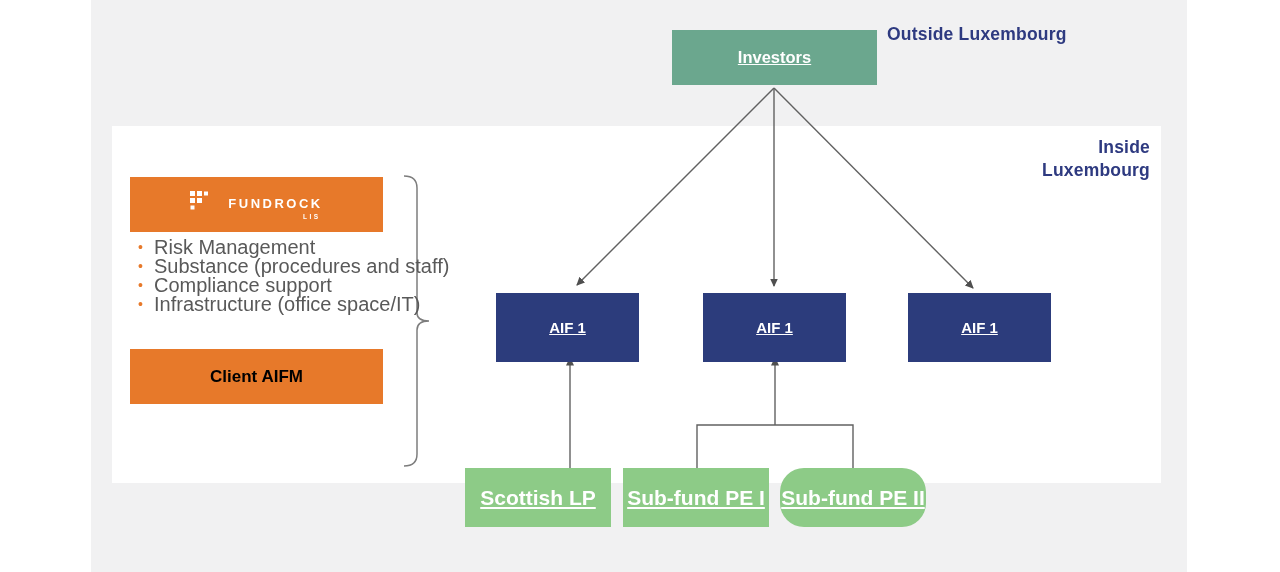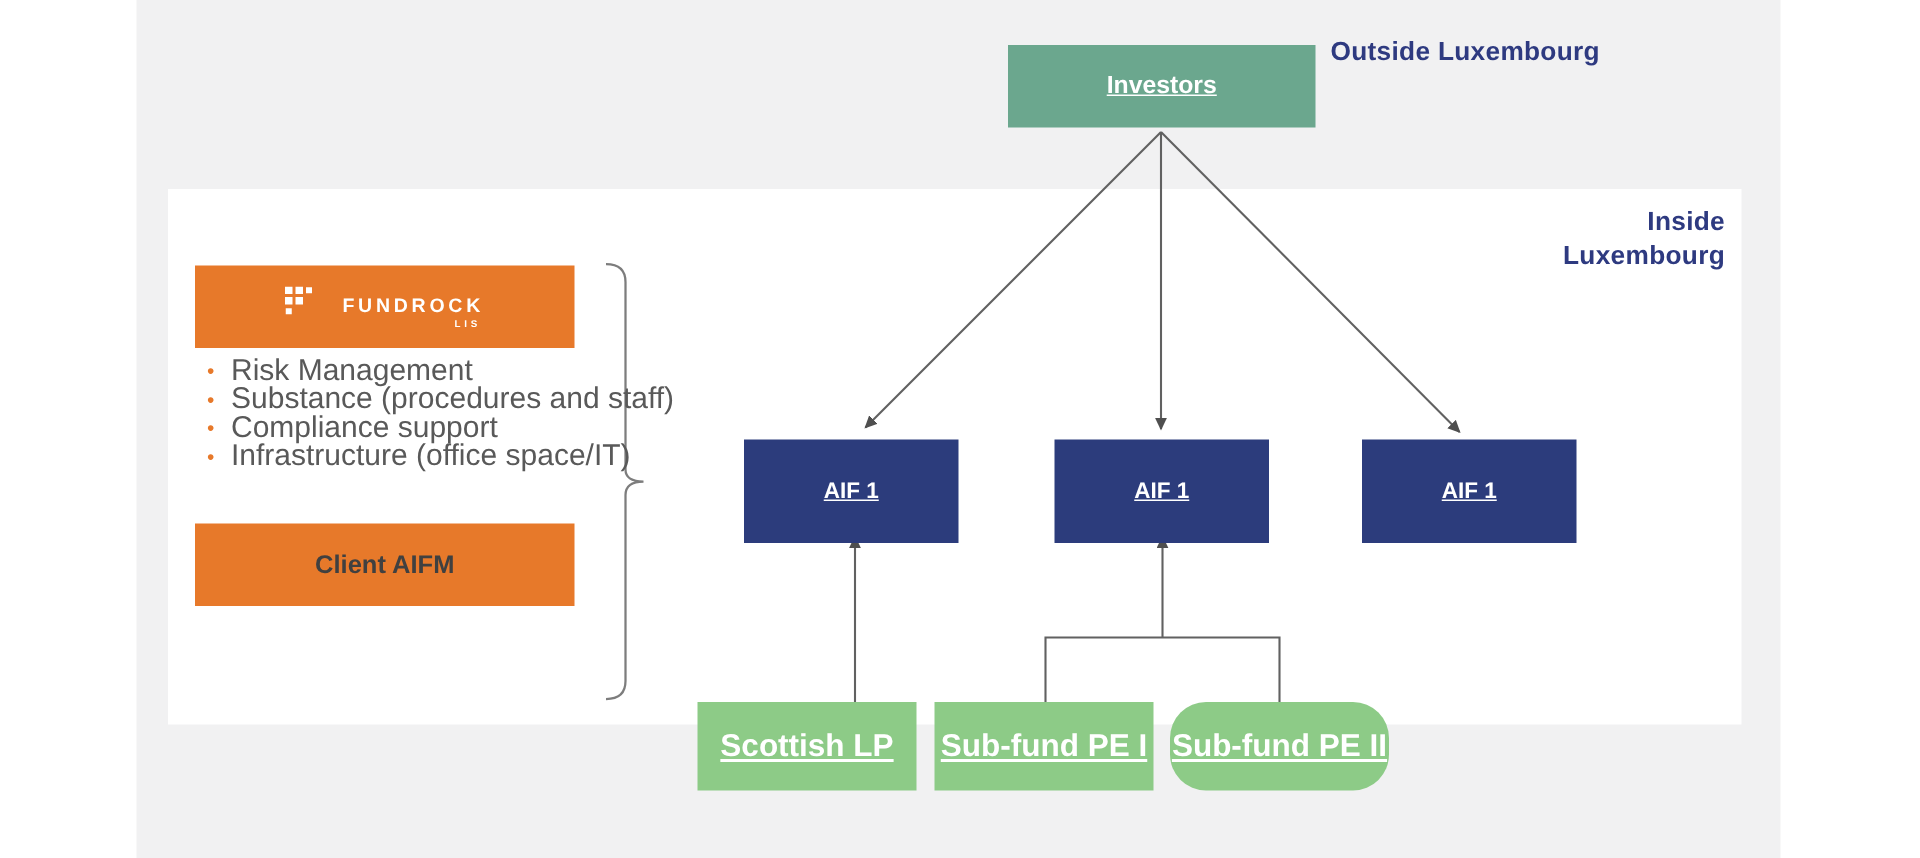--- a/index.html
+++ b/index.html
@@ -16,21 +16,21 @@
           color:#ffffff; font-weight:bold; text-align:center;text-decoration:underline; }
   .investors { left:672px; top:30px; width:205px; height:55px; background:#6ba78e; font-size:16.5px; }
   .aif { top:293px; width:143px; height:69px; background:#2c3c7c; font-size:15px; }
   .aif-1 { left:496px; } .aif-2 { left:703px; } .aif-3 { left:908px; }
   .green-box { top:468px; width:146px; height:59px; background:#8dcb87; font-size:21px; }
   .green-1 { left:465px; } .green-2 { left:623px; } .green-3 { left:780px;border-radius:24px; }
 
   .orange-box { position:absolute; left:130px; width:253px; height:55px; background:#e7792a;
                 display:flex; align-items:center; justify-content:center; }
   .fundrock-box { top:177px; }
-  .aifm-box { top:349px; color:#404040; font-weight:bold; font-size:17px; }
+  .aifm-box { top:349px; color:#000000; font-weight:bold; font-size:17px; }
 
   .fr-logo { display:flex; align-items:flex-start; gap:19px; }
   .fr-dots { margin-top:2px; }
   .fr-textwrap { display:flex; flex-direction:column; align-items:flex-end; }
   .fr-name { color:#ffffff; font-weight:bold; font-size:13px; letter-spacing:2.5px; margin-top:7px; }
   .fr-sub { color:#ffffff; font-weight:bold; font-size:6.5px; letter-spacing:2.5px; margin-top:2px; margin-right:2px; }
 
   .svc-list { position:absolute; list-style:none; color:#595959; font-size:20px; line-height:19px; }
   .svc-list li { position:relative; padding-left:23px; }
   .svc-list li::before { content:"\2022"; position:absolute; left:7px; top:0; color:#e7792a; font-size:14px; }

